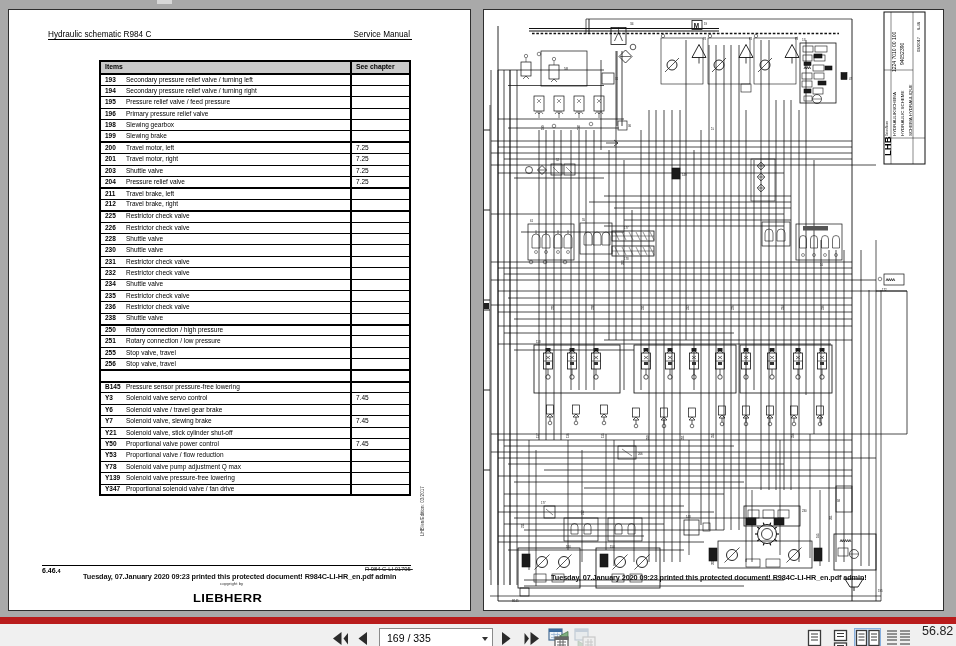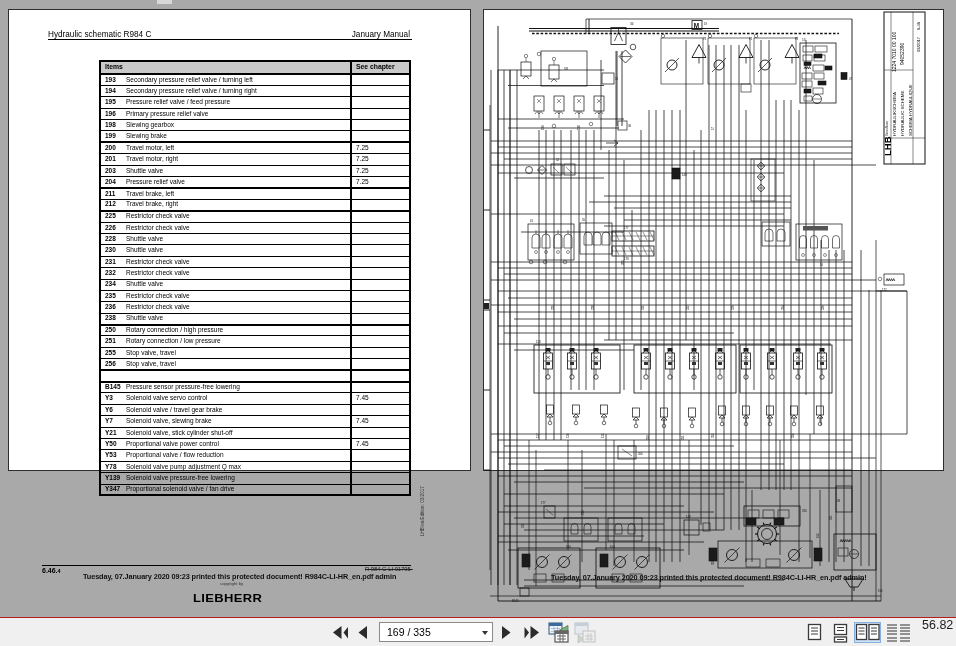--- a/index.html
+++ b/index.html
@@ -1,36 +1,36 @@
 <!DOCTYPE html>
 <html><head><meta charset="utf-8"><style>
 * { margin:0; padding:0; box-sizing:border-box; }
 body { width:956px; height:646px; background:#a9a9a9; font-family:"Liberation Sans", sans-serif; overflow:hidden; position:relative; }
-.page { position:absolute; top:9px; height:462px; background:#fff; border:1.5px solid #2e2e2e; }
+.page { position:absolute; top:9px; height:602px; background:#fff; border:1.5px solid #2e2e2e; }
 #pageL { left:8px;  width:463px; }
 #pageR { left:483px; width:461px; }
 .itab { position:absolute; left:90px; top:50px; border-collapse:collapse; table-layout:fixed; font-size:6.5px; color:#000; }
 .itab th, .itab td { border:1px solid #000; height:11.4px; padding:0 0 0 4px; text-align:left; font-size:6.5px; line-height:6.5px; overflow:hidden; white-space:nowrap; }
 .itab { border:2px solid #000; }
 .itab td:first-child, .itab th:first-child { border-right:2px solid #000; }
 .itab tr.hd th { background:#c9c9c9; height:13px; border-bottom:2.5px solid #000; font-size:6.8px; }
 .itab tr.tk td { border-bottom:2px solid #000; }
 .itab .nm { font-weight:normal; }
 .itab b { font-weight:bold; display:inline-block; width:21px; }
 .wm { position:absolute; font-size:7.3px; color:#111; white-space:nowrap; font-weight:bold; letter-spacing:-0.1px; }
 </style></head>
 <body>
 
 <div style="position:absolute;left:157px;top:0;width:15px;height:4px;background:#d8d8d8;"></div>
 
 <div class="page" id="pageL">
 
   <div style="position:absolute;left:39px;top:20px;font-size:8.2px;color:#000;">Hydraulic schematic R984 C</div>
 
-  <div style="position:absolute;right:60px;top:20px;font-size:8.2px;color:#000;">January Manual</div>
+  <div style="position:absolute;right:60px;top:20px;font-size:8.2px;color:#000;">Service Manual</div>
 
   <div style="position:absolute;left:39px;top:28.5px;width:364px;height:1px;background:#000;"></div>
 
 <table class="itab">
       <colgroup>
         <col style="width:251px">
         <col style="width:59px">
       </colgroup>
 <tbody>
         <tr class="hd">
@@ -823,21 +823,21 @@
 <text x="420" y="55" transform="rotate(-90 420 55)" font-size="5" fill="#000">94052390</text>
 <text x="436" y="20" transform="rotate(-90 436 20)" font-size="4.2" fill="#000">6.46</text>
 <text x="436" y="42" transform="rotate(-90 436 42)" font-size="4.2" fill="#000">03/2017</text>
 <text x="404" y="126" transform="rotate(-90 404 126)" font-size="2.6" fill="#333">Datum/Name</text>
 </g>
 
 <text x="67" y="570" font-size="7.3" font-weight="bold" fill="#111" letter-spacing="-0.1">Tuesday, 07.January 2020 09:23 printed this protected document! R984C-LI-HR_en.pdf admin!</text>
 </svg>
 </div>
 
-<div style="position:absolute;left:0;top:617px;width:956px;height:29px;background:#f0f0f0;border-top:1px solid #b91c1c;">
+<div style="position:absolute;left:0;top:617px;width:956px;height:29px;background:#f0f0f0;border-top:7px solid #b91c1c;">
 <svg width="956" height="29" style="position:absolute;left:0;top:0;">
 
   <g>
         <polygon points="341.5,625 341.5,638 333,631.5" transform="translate(0,-617)" fill="#2b2b2b"></polygon>
         <polygon points="348,626 348,637.5 343.5,631.5" transform="translate(0,-617)" fill="#2b2b2b"></polygon>
       </g>
 
   <g>
         <polygon points="367,625 367,638 358.5,631.5" transform="translate(0,-617)" fill="#2b2b2b"></polygon>
       </g>

